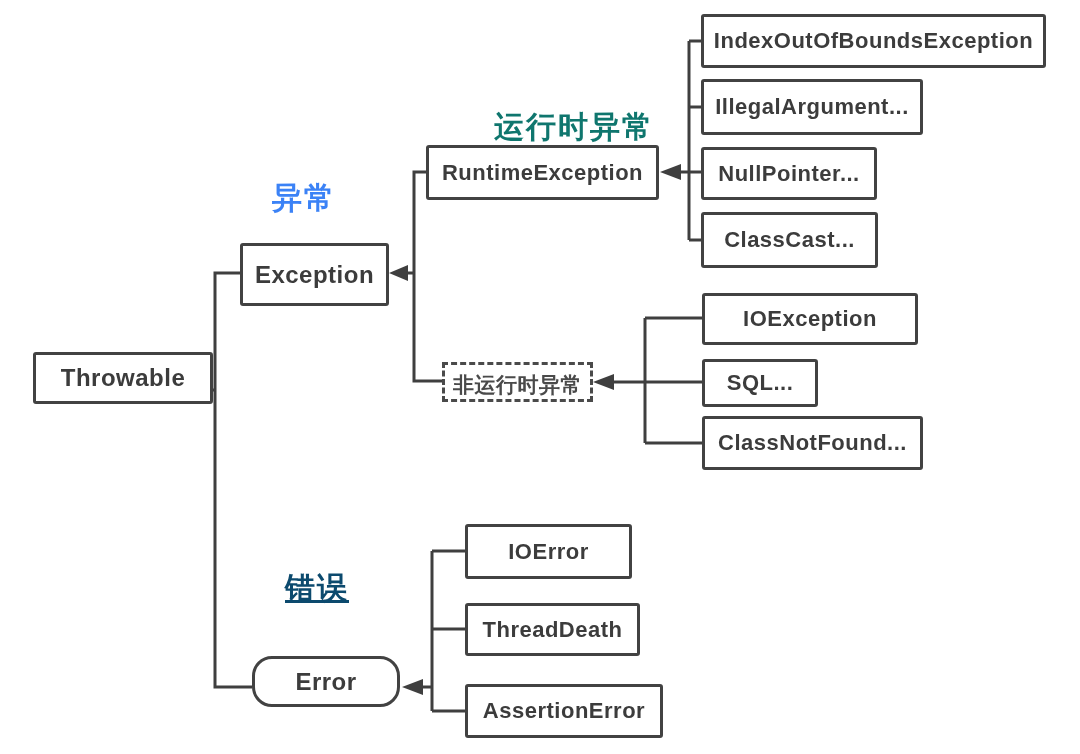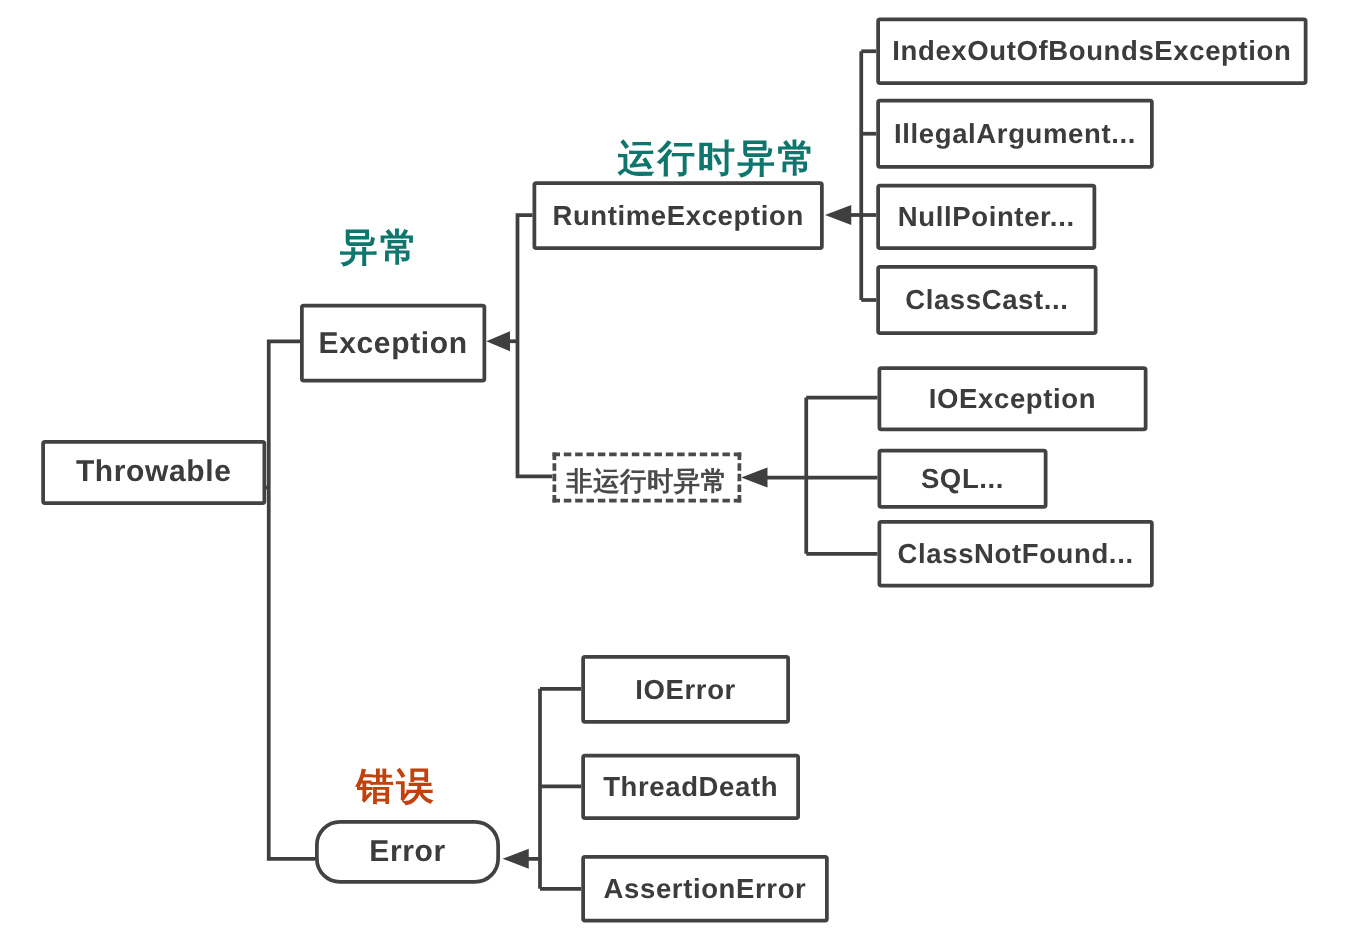--- a/index.html
+++ b/index.html
@@ -61,23 +61,23 @@
     <path d="M645,443 L702,443" stroke="#3f3f3f" stroke-width="3" fill="none"></path>
 
     <path d="M432,551 L432,711" stroke="#3f3f3f" stroke-width="3" fill="none"></path>
     <path d="M432,551 L465,551" stroke="#3f3f3f" stroke-width="3" fill="none"></path>
     <path d="M432,629 L465,629" stroke="#3f3f3f" stroke-width="3" fill="none"></path>
     <path d="M432,711 L465,711" stroke="#3f3f3f" stroke-width="3" fill="none"></path>
     <path d="M422,687 L433,687" stroke="#3f3f3f" stroke-width="3" fill="none"></path>
     <polygon points="402,687 423,679 423,695" fill="#3f3f3f"></polygon>
   </svg>
 
-  <div class="glabel" style="left: 272px; top: 178px; color: #0f766e;">异常</div>
+  <div class="glabel" style="left: 272px; top: 178px; color: #3b82f6;">异常</div>
   <div class="glabel" style="left: 458px; top: 107px; color: #0f766e; margin-left: 36px;">运行时异常</div>
-  <div class="glabel" style="left: 285px; top: 609px; color: #c2410c;">错误</div>
+  <div class="glabel" style="left: 285px; top: 568px; color: #0c4a6e; text-decoration: underline;">错误</div>
 
   <div class="node" style="left:33px;top:352px;width:180px;height:52px;font-size:24px;">
     <span>Throwable</span>
   </div>
 
   <div class="node" style="left:240px;top:243px;width:149px;height:63px;font-size:24px;">
     <span>Exception</span>
   </div>
 
   <div class="node" style="left:426px;top:145px;width:233px;height:55px;font-size:22px;">
@@ -97,21 +97,21 @@
   </div>
 
   <div class="node" style="left:701px;top:212px;width:177px;height:56px;font-size:22px;">
     <span>ClassCast...</span>
   </div>
 
   <div class="node" style="left:702px;top:293px;width:216px;height:52px;font-size:22px;">
     <span>IOException</span>
   </div>
 
-  <div class="node" style="left:702px;top:359px;width:136px;height:48px;font-size:22px;">
+  <div class="node" style="left:702px;top:359px;width:116px;height:48px;font-size:22px;">
     <span>SQL...</span>
   </div>
 
   <div class="node" style="left:702px;top:416px;width:221px;height:54px;font-size:22px;">
     <span>ClassNotFound...</span>
   </div>
 
   <div class="node dashed" style="left:442px;top:362px;width:151px;height:40px;font-size:21px;color:#4a4a4a;">
     <span>非运行时异常</span>
   </div>

